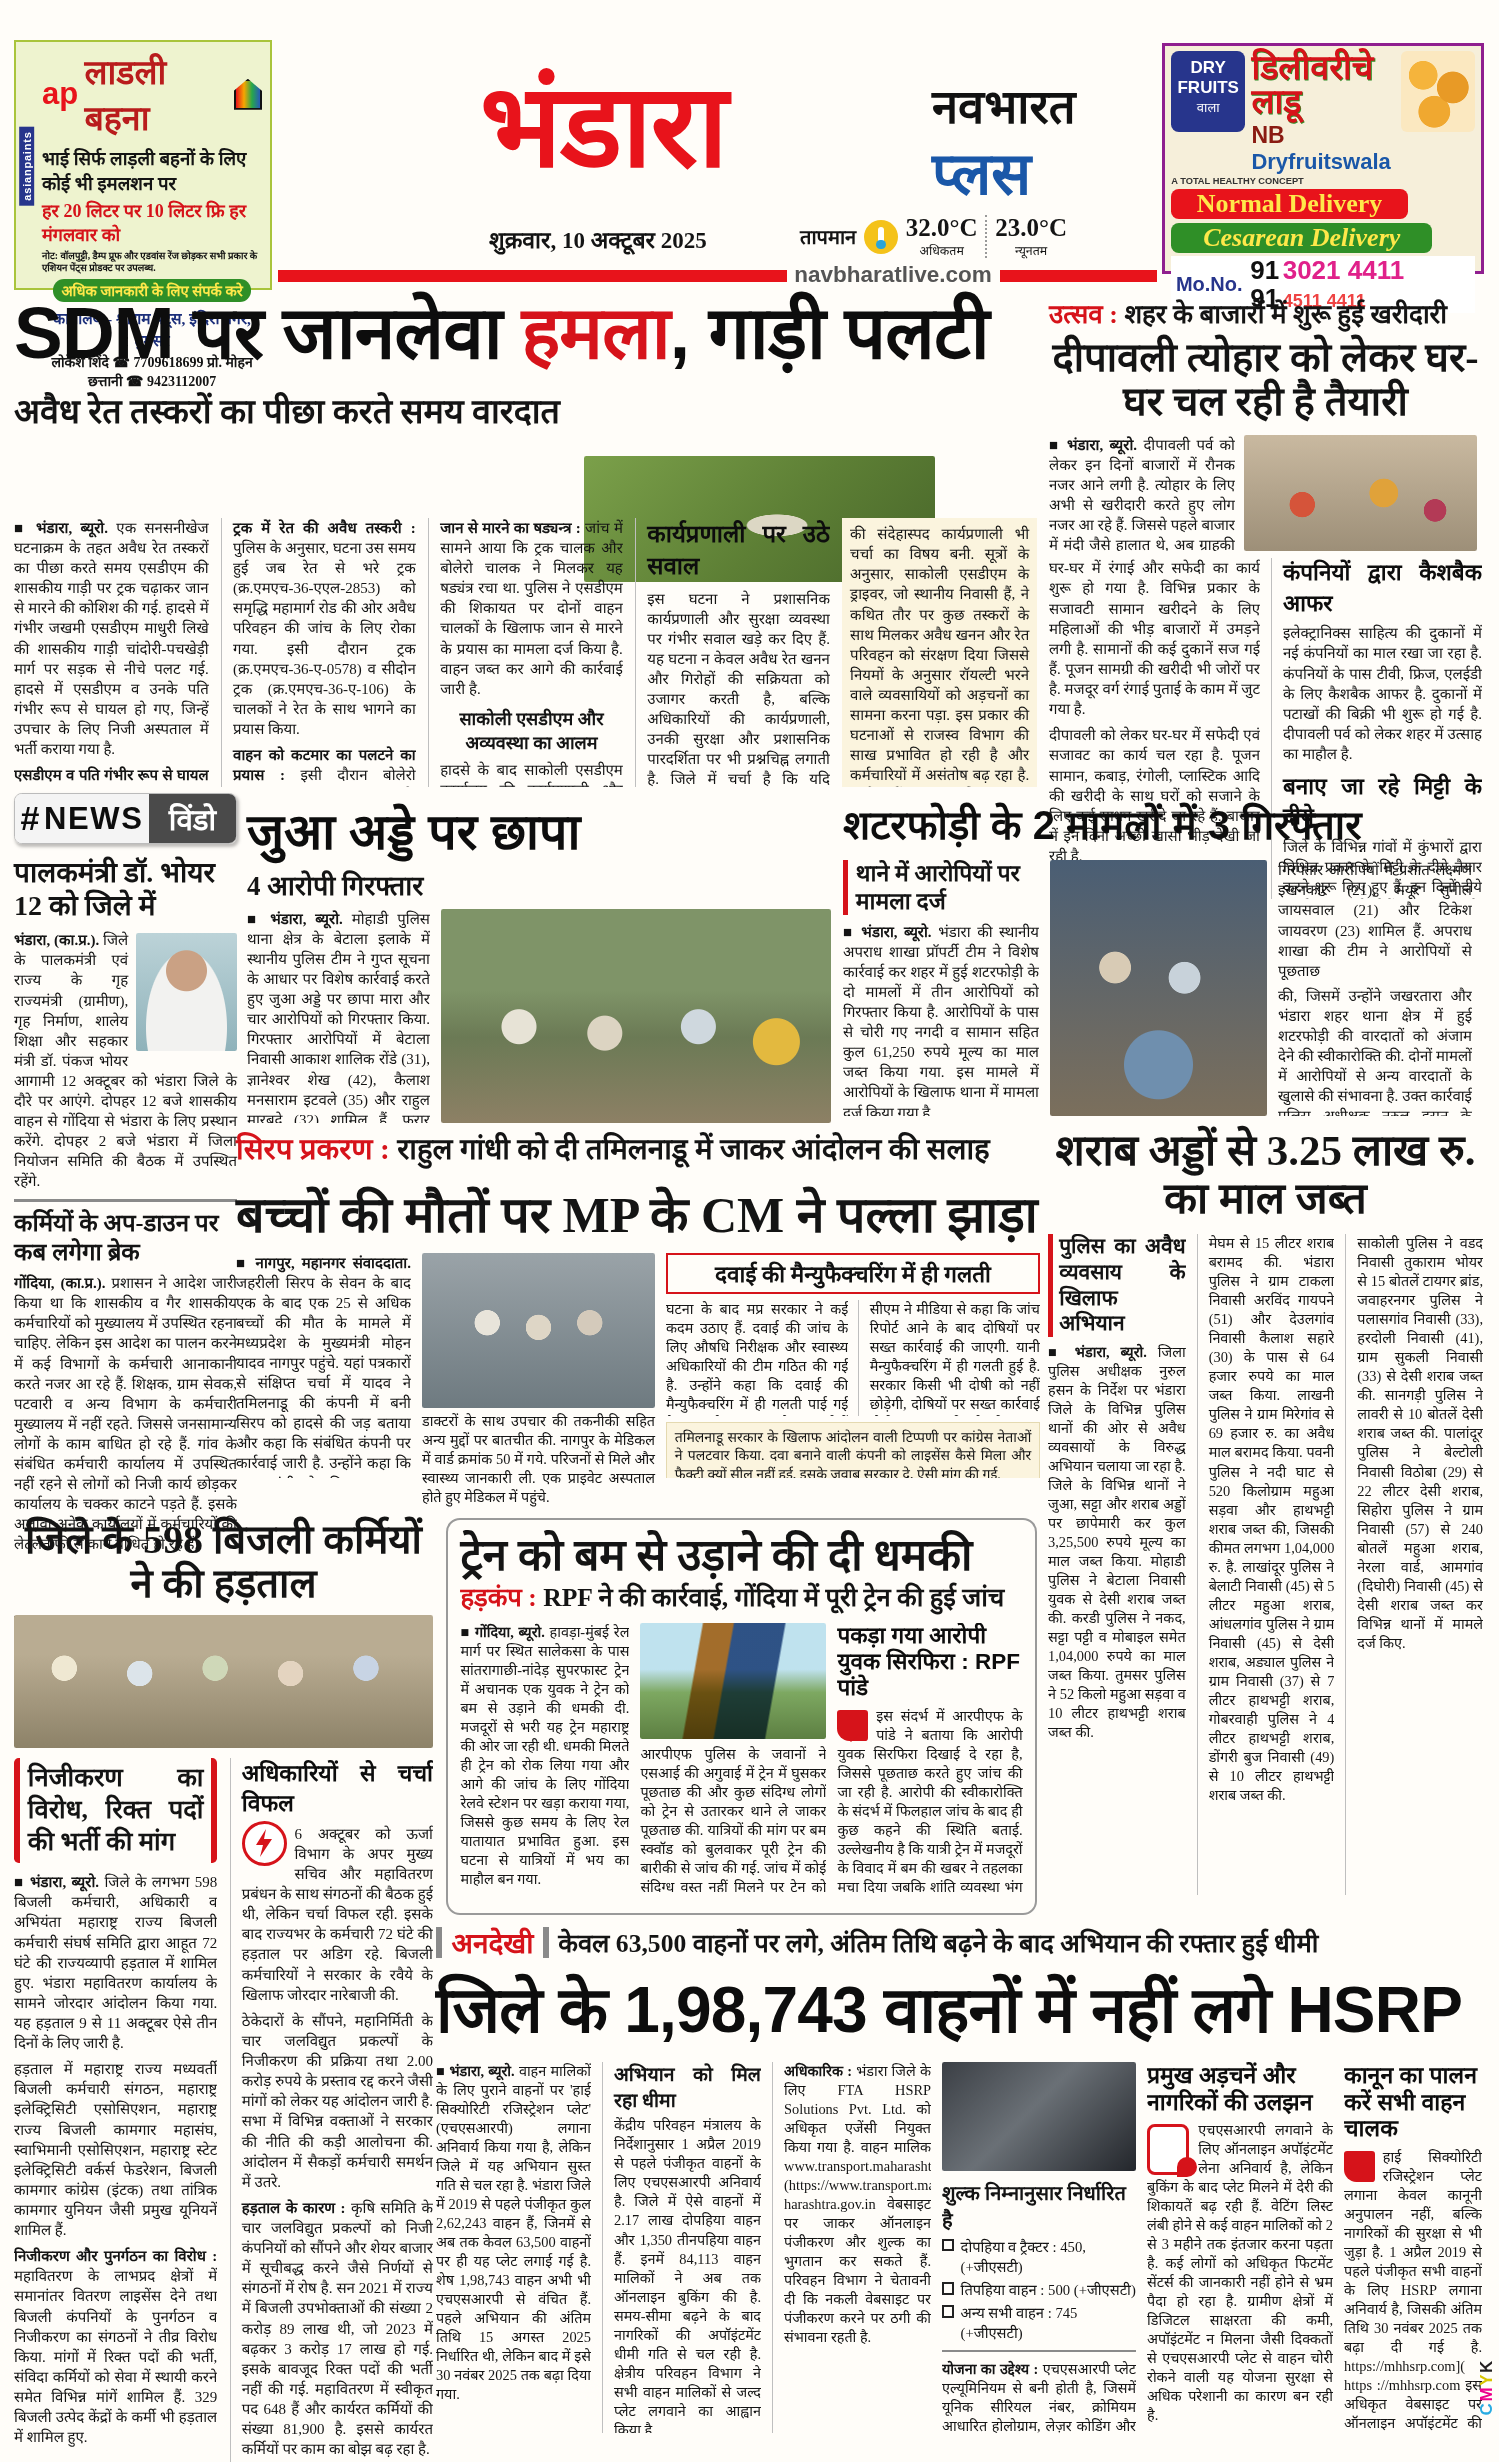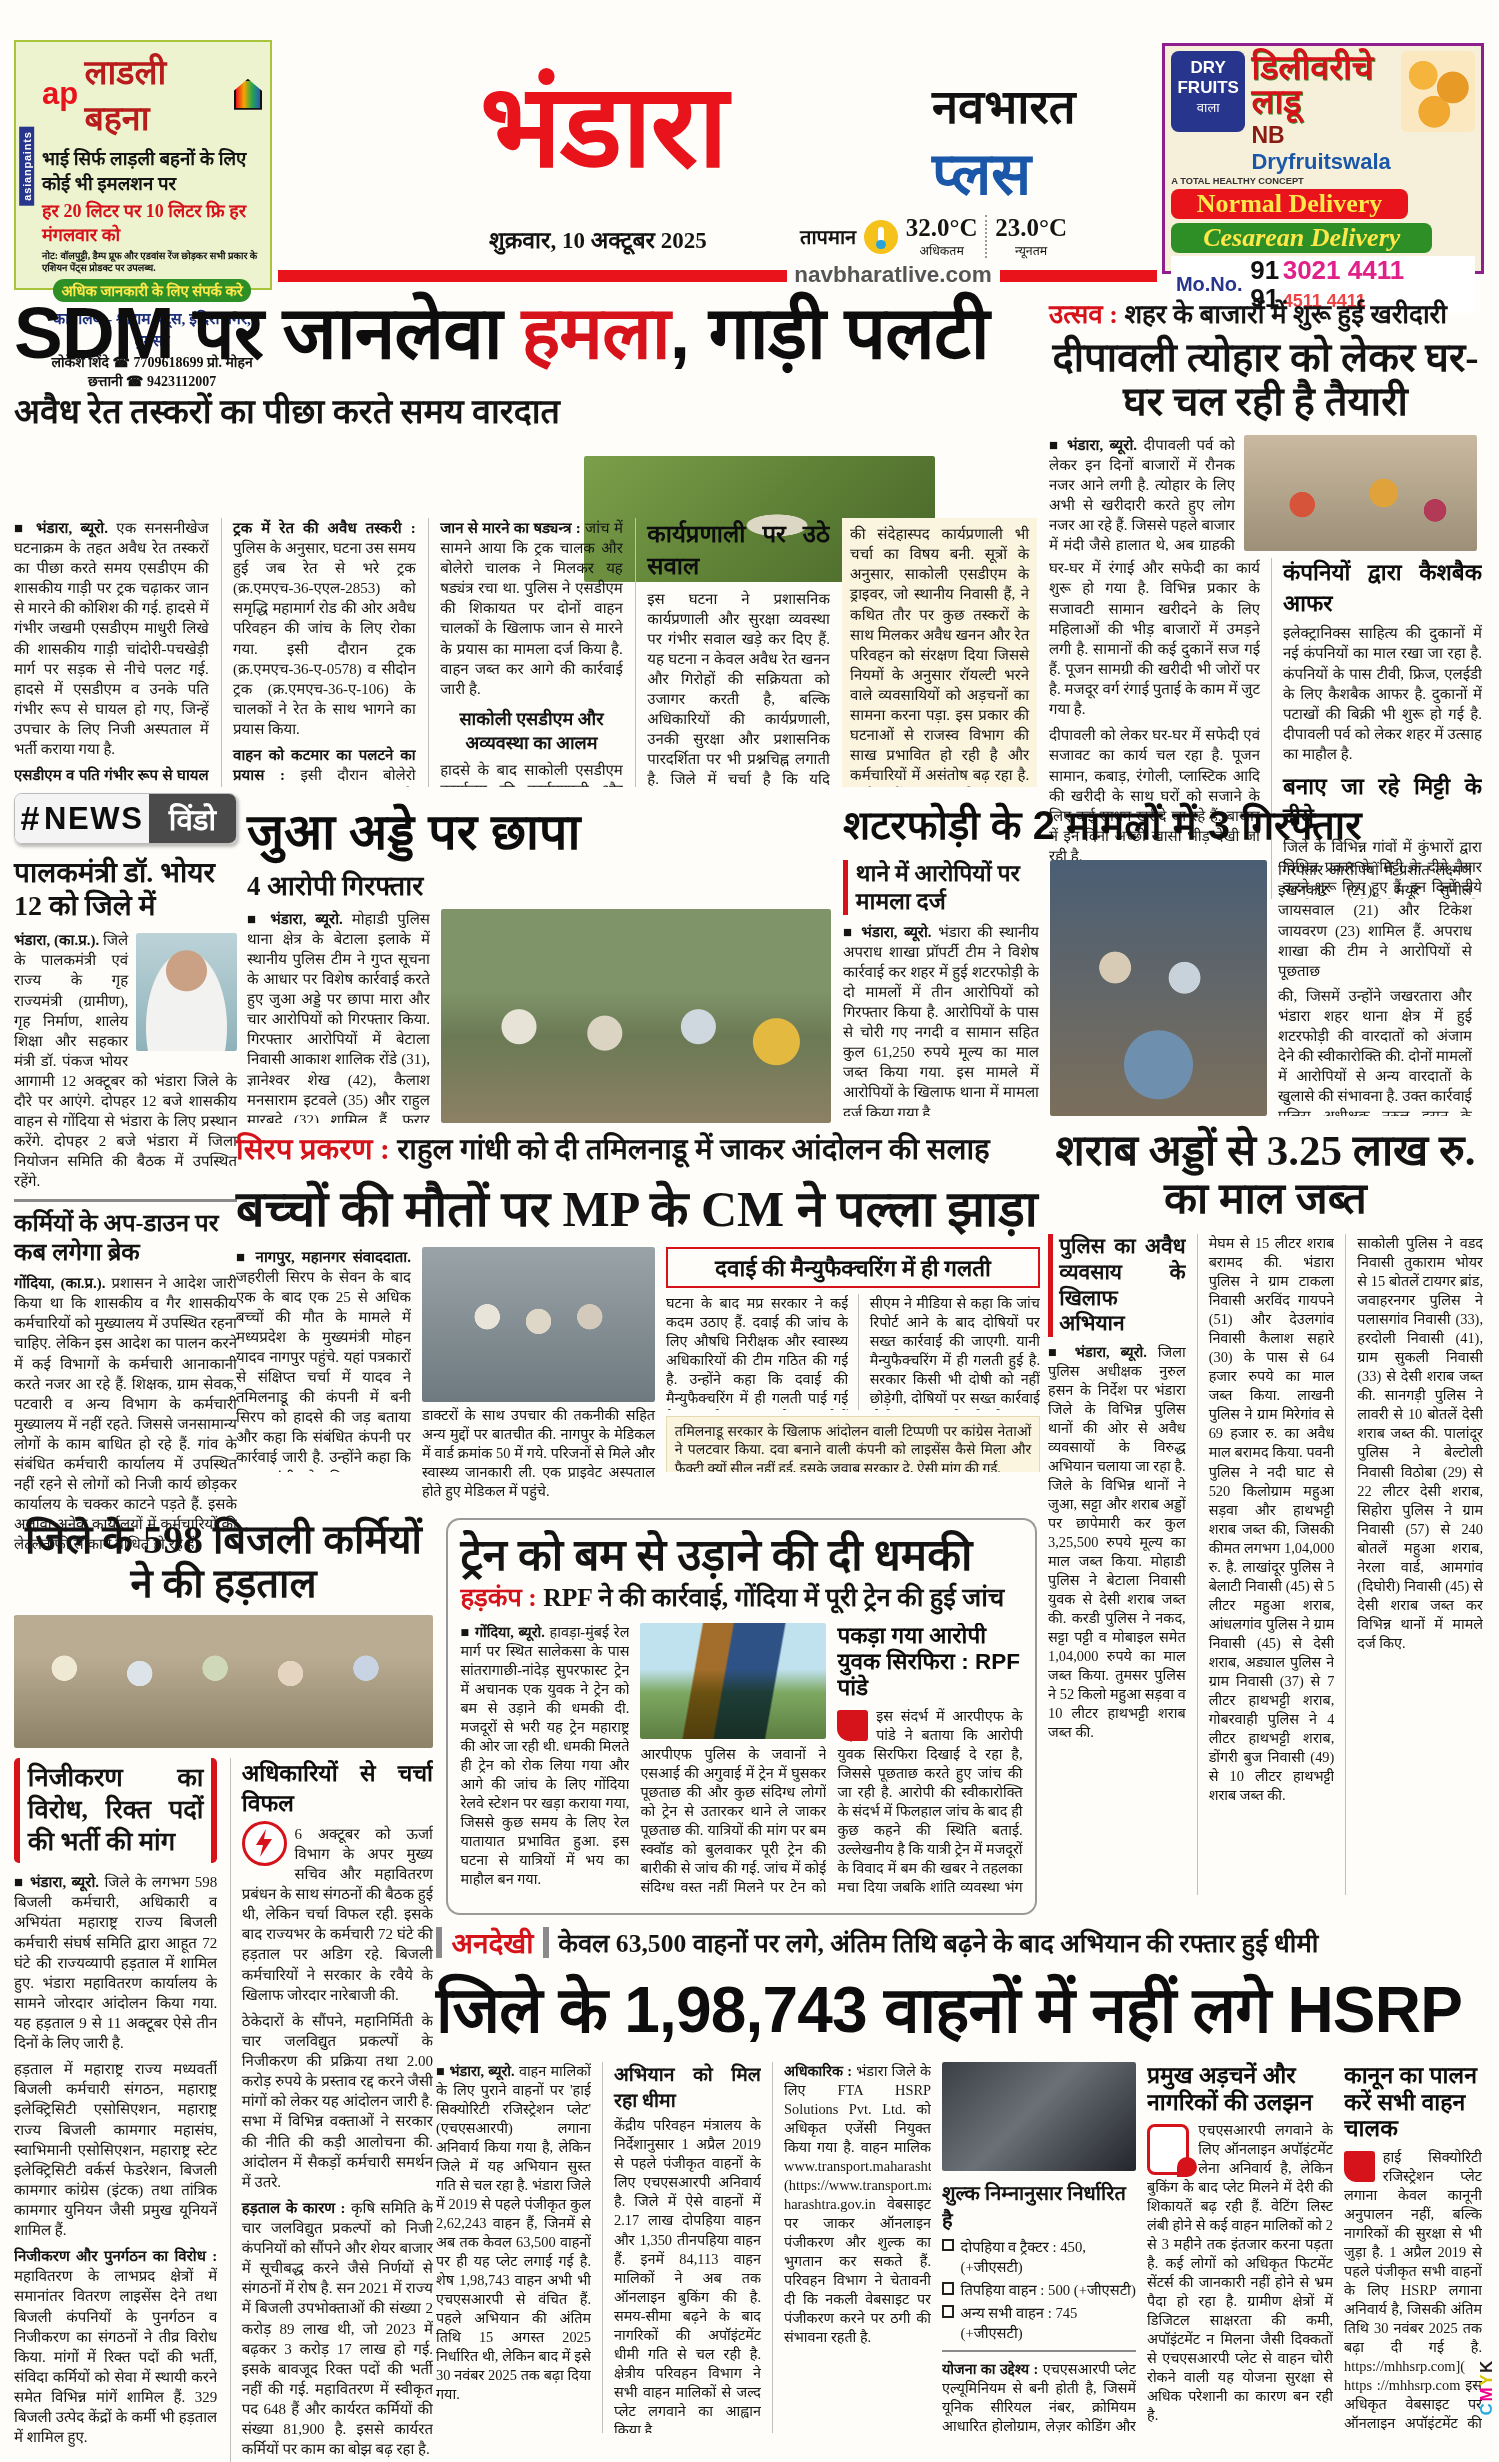--- a/index.html
+++ b/index.html
@@ -210,21 +210,21 @@
         <p>गिरफ्तार आरोपियों में प्रशांत लक्ष्मण इखनकार (21), मयूर सुनील जायसवाल (21) और टिकेश जायवरण (23) शामिल हैं. अपराध शाखा की टीम ने आरोपियों से पूछताछ</p>
         <p style="margin-top:4.7px;">की, जिसमें उन्होंने जखरतारा और भंडारा शहर थाना क्षेत्र में हुई शटरफोड़ी की वारदातों को अंजाम देने की स्वीकारोक्ति की. दोनों मामलों में आरोपियों से अन्य वारदातों के खुलासे की संभावना है. उक्त कार्रवाई पुलिस अधीक्षक नुरुल हसन के मार्गदर्शन में स्थानीय अपराध शाखा के पुलिस निरीक्षक नितीन चिंचोलकर, सहायक पुलिस निरीक्षक सोनवाने, हवलदार इटनारे, डाहारे, देशमुख, पुलिस नायक मित्र और पुलिस सिपाही ठाकरे की टीम ने की है.</p>
       </div>
     </div>
   </div>
 
   <div class="abs" style="left:236px;top:1127px;width:804px;height:351px;">
     <div style="font-size:29.5px;font-weight:bold;">
       <span class="kicker-red">सिरप प्रकरण :</span> <span>राहुल गांधी को दी तमिलनाडू में जाकर आंदोलन की सलाह</span>
     </div>
-    <div style="font-weight:bold;font-size:50px;line-height:1.05;margin-top:15px;">बच्चों की मौतों पर MP के CM ने पल्ला झाड़ा</div>
+    <div style="font-weight:bold;font-size:50px;line-height:1.05;margin-top:21px;">बच्चों की मौतों पर MP के CM ने पल्ला झाड़ा</div>
     <div style="display:flex;gap:11px;margin-top:11px;">
       <div class="col body-txt" style="width:175px;height:225px;">
         <p><b class="lead-b">■ नागपुर, महानगर संवाददाता.</b> <span>जहरीली सिरप के सेवन के बाद एक के बाद एक 25 से अधिक बच्चों की मौत के मामले में मध्यप्रदेश के मुख्यमंत्री मोहन यादव नागपुर पहुंचे. यहां पत्रकारों से संक्षिप्त चर्चा में यादव ने तमिलनाडू की कंपनी में बनी सिरप को हादसे की जड़ बताया और कहा कि संबंधित कंपनी पर कार्रवाई जारी है. उन्होंने कहा कि राहुल गांधी को तमिलनाडू जाकर आंदोलन करना चाहिए. उन्होंने मृतक बच्चों के परिजनों से मिलकर सांत्वना दी.</span></p>
       </div>
       <div style="width:233px;">
         <div class="photo" style="width:233px;height:155px;background:radial-gradient(circle at 28% 45%,#e8e4da 0 12.4px,transparent 13px),radial-gradient(circle at 50% 48%,#ded6c6 0 12.4px,transparent 13px),radial-gradient(circle at 72% 45%,#d4cabb 0 12.4px,transparent 13px),linear-gradient(180deg,#9aa3a8,#6e7a80);"></div>
         <p class="body-sm" style="margin-top:4.7px;">डाक्टरों के साथ उपचार की तकनीकी सहित अन्य मुद्दों पर बातचीत की. नागपुर के मेडिकल में वार्ड क्रमांक 50 में गये. परिजनों से मिले और स्वास्थ्य जानकारी ली. एक प्राइवेट अस्पताल होते हुए मेडिकल में पहुंचे.</p>
       </div>
       <div class="col" style="flex:1;height:225px;">
         <div style="border:2.3px solid #d6131a;color:#111;font-weight:bold;font-size:22.5px;text-align:center;padding:3.1px 4.7px;margin-bottom:6.2px;">दवाई की मैन्युफैक्चरिंग में ही गलती</div>

